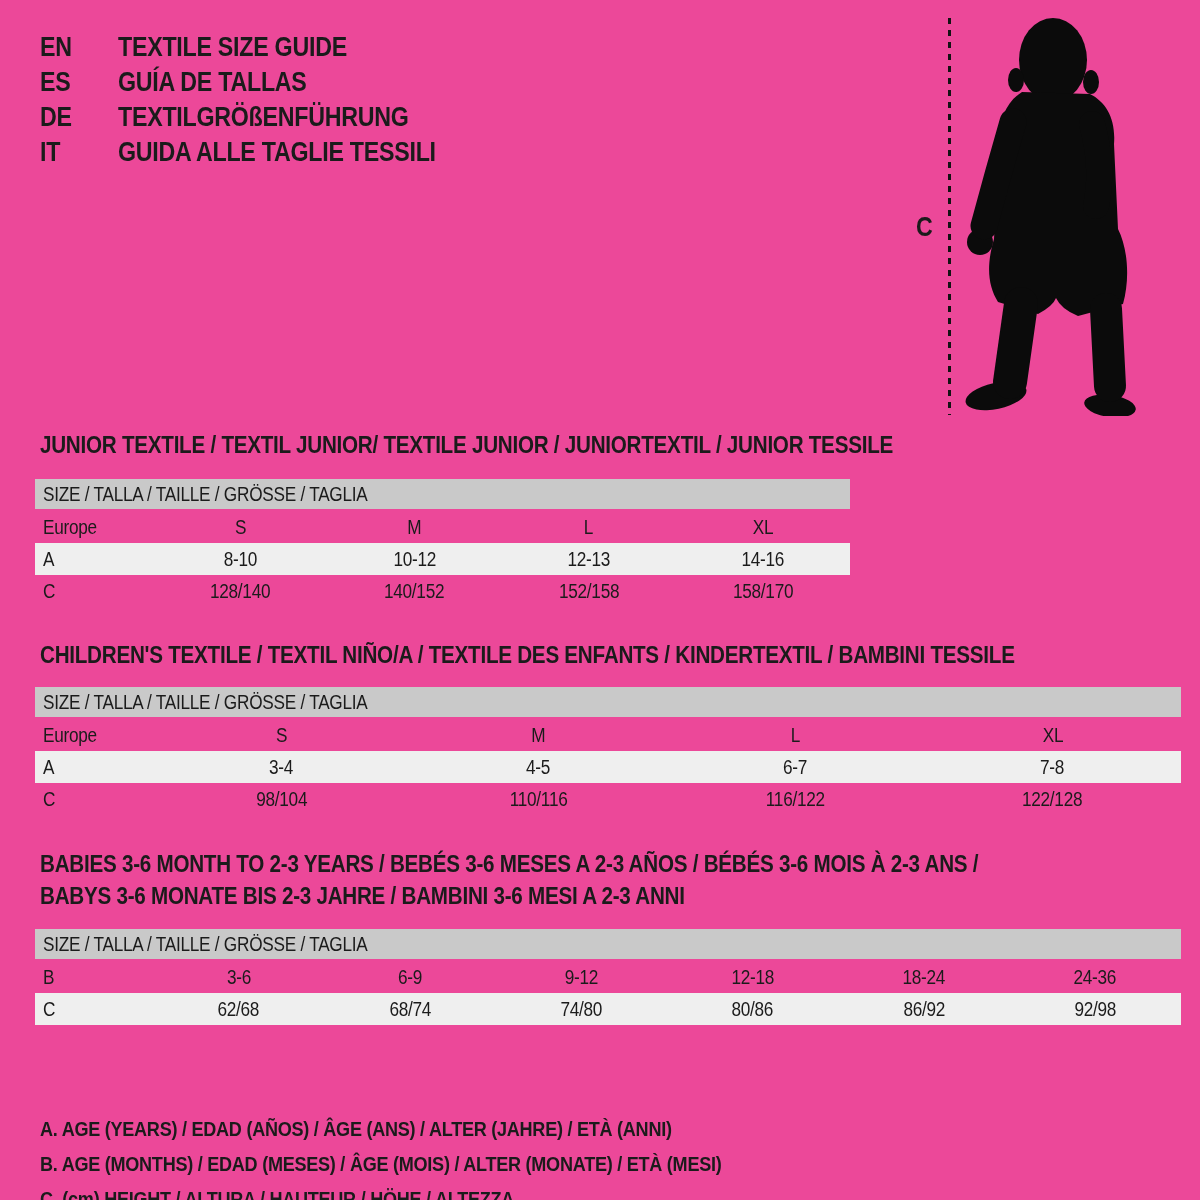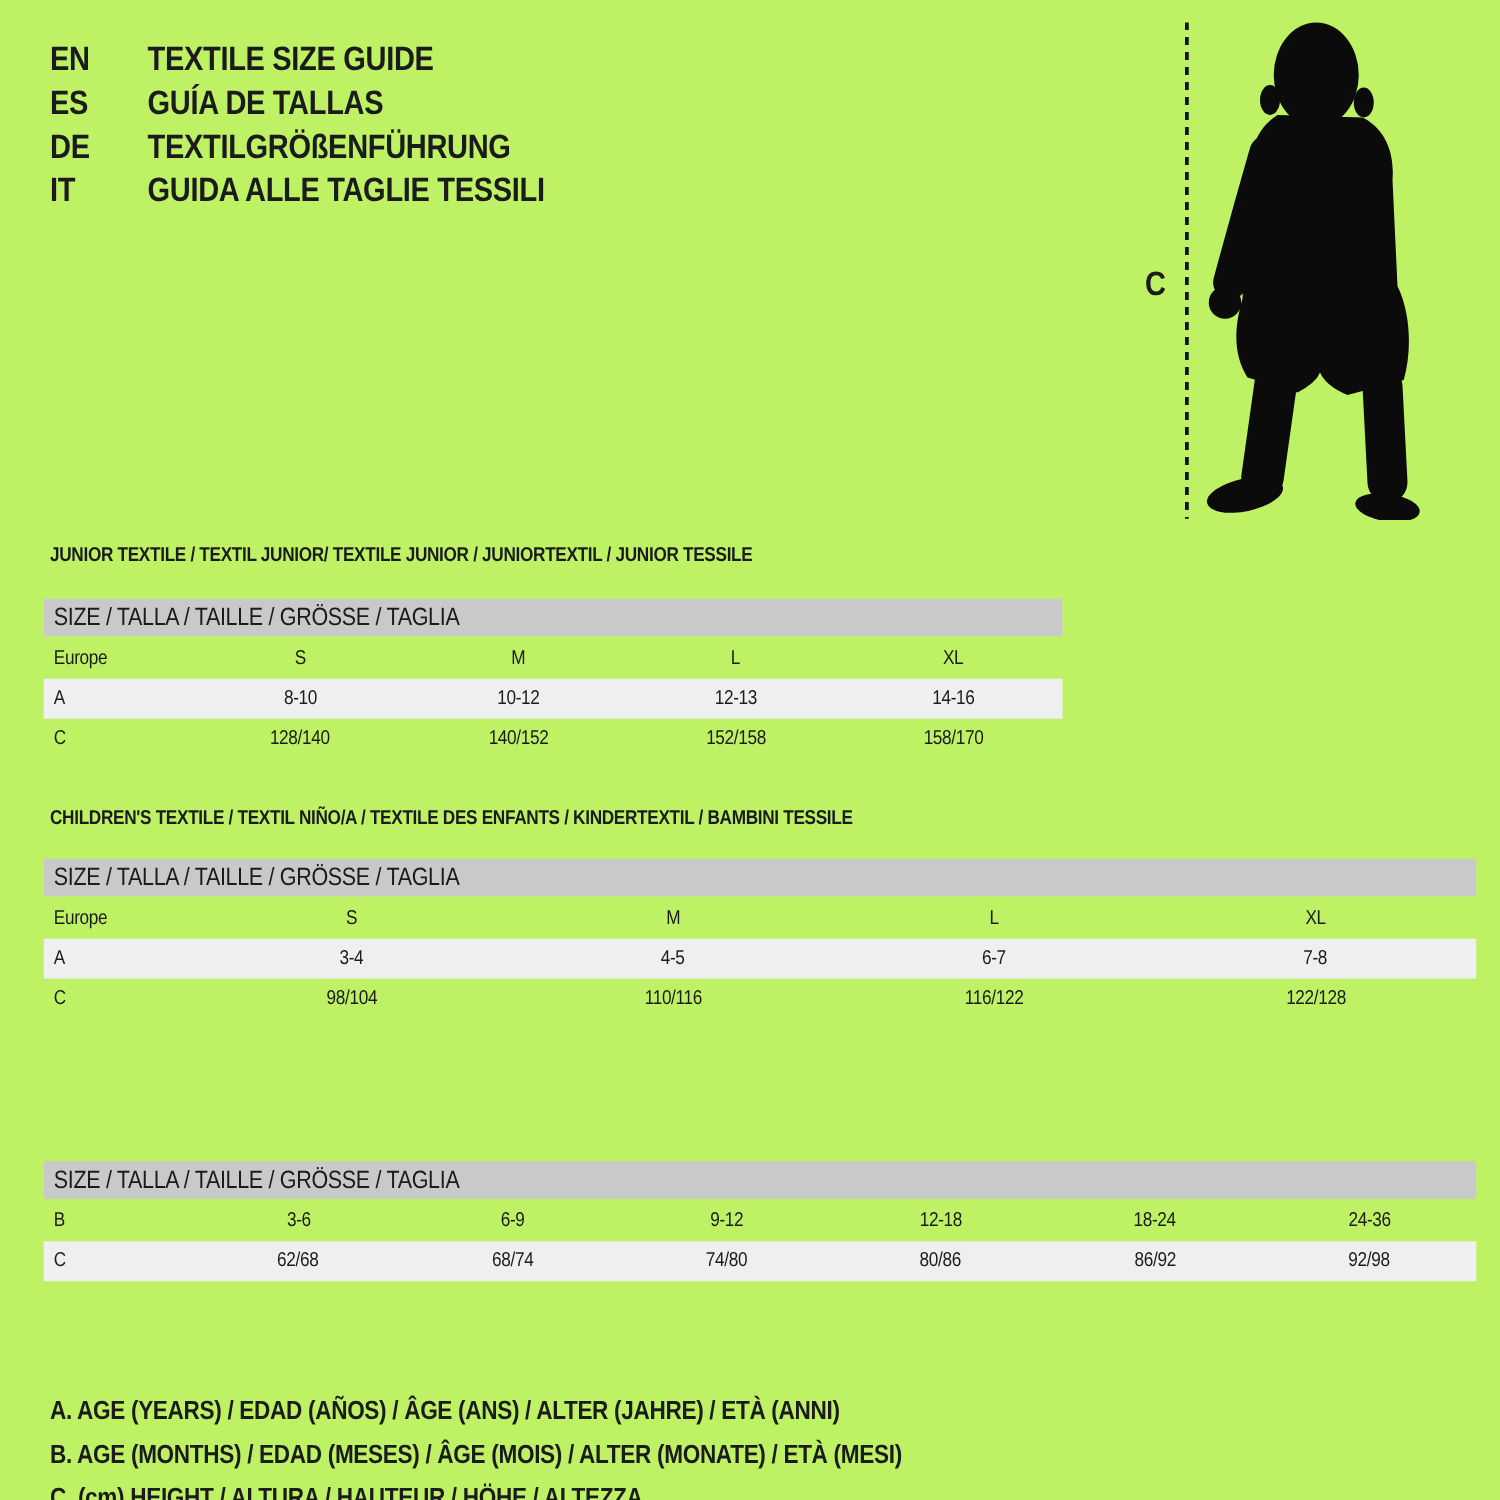--- a/index.html
+++ b/index.html
@@ -1,40 +1,40 @@
 <!DOCTYPE html>
 <html><head>
 <meta charset="utf-8">
 <style>
   html,body{margin:0;padding:0;background:#fdfdfd;}
-  .page{position:relative;width:1200px;height:1200px;background:#bef264;
+  .page{position:relative;width:1200px;height:1200px;background:#ec4899;
         font-family:"Liberation Sans",sans-serif;color:#1b1b1b;overflow:hidden;}
   .cond{display:inline-block;transform:scaleX(0.86);transform-origin:left center;
         white-space:nowrap;letter-spacing:-0.3px;}
 
   
   .lang-list{position:absolute;left:40px;top:30px;}
   .lang-row{display:flex;height:35px;align-items:center;font-size:27px;font-weight:700;}
   .lang-code{width:78px;flex:0 0 78px;}
 
   
   .dash-line{position:absolute;left:948px;top:18px;width:3px;height:397px;
              background:repeating-linear-gradient(to bottom,#131313 0 6px,transparent 6px 12px);}
   .c-label{position:absolute;left:916px;top:212px;font-size:27px;font-weight:700;}
   .silhouette{position:absolute;left:958px;top:14px;}
 
   
-  .sec-title{position:absolute;left:40px;font-size:16px;font-weight:700;line-height:30px;}
+  .sec-title{position:absolute;left:40px;font-size:24px;font-weight:700;line-height:30px;}
   .sec-title .line{display:block;height:32px;}
 
   
   .size-table{position:absolute;left:35px;}
   .thead{background:#c9c9c9;height:30px;line-height:30px;padding-left:8px;
          font-size:20px;font-weight:400;margin-bottom:2px;}
-  .trow{display:flex;height:32px;line-height:32px;font-size:16px;font-weight:400;}
+  .trow{display:flex;height:32px;line-height:32px;font-size:20px;font-weight:400;}
   .trow.shaded{background:#efefef;}
   .tlabel{flex:0 0 110px;width:110px;padding-left:8px;}
   .tcell{flex:1;text-align:center;}
   .tcell .cond{transform-origin:center center;}
 
   
   .legend{position:absolute;left:40px;top:1064px;font-size:21px;font-weight:700;margin-top:47px;}
   .legend-line{height:35px;line-height:35px;}
 </style>
 </head>
@@ -137,20 +137,24 @@
     </div>
     <div class="trow">
       <span class="tlabel"><span class="cond">C</span></span>
       <span class="tcell"><span class="cond">98/104</span></span>
       <span class="tcell"><span class="cond">110/116</span></span>
       <span class="tcell"><span class="cond">116/122</span></span>
       <span class="tcell"><span class="cond">122/128</span></span>
     </div>
   </div>
 
+  <div class="sec-title" style="top:848px;line-height:32px;">
+    <span class="line"><span class="cond">BABIES 3-6 MONTH TO 2-3 YEARS / BEBÉS 3-6 MESES A 2-3 AÑOS / BÉBÉS 3-6 MOIS À 2-3 ANS /</span></span>
+    <span class="line"><span class="cond">BABYS 3-6 MONATE BIS 2-3 JAHRE / BAMBINI 3-6 MESI A 2-3 ANNI</span></span>
+  </div>
   <div class="size-table" style="top:929px;width:1146px;">
     <div class="thead">
       <span class="cond">SIZE / TALLA / TAILLE / GRÖSSE / TAGLIA</span>
     </div>
     <div class="trow">
       <span class="tlabel"><span class="cond">B</span></span>
       <span class="tcell"><span class="cond">3-6</span></span>
       <span class="tcell"><span class="cond">6-9</span></span>
       <span class="tcell"><span class="cond">9-12</span></span>
       <span class="tcell"><span class="cond">12-18</span></span>

